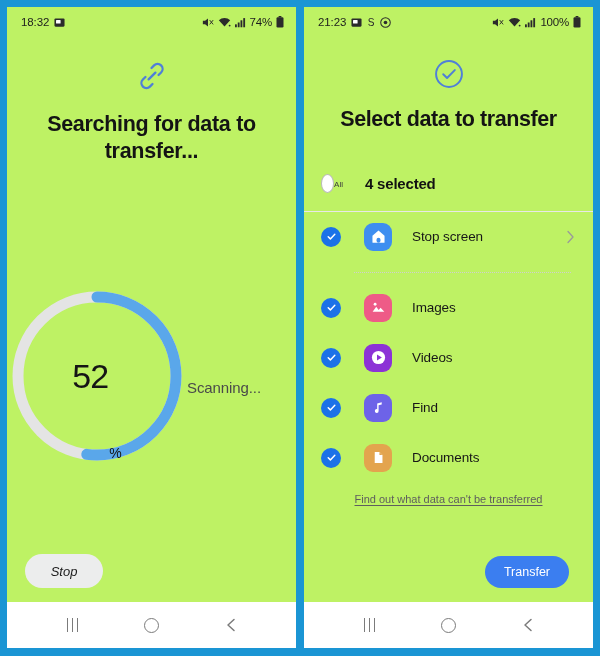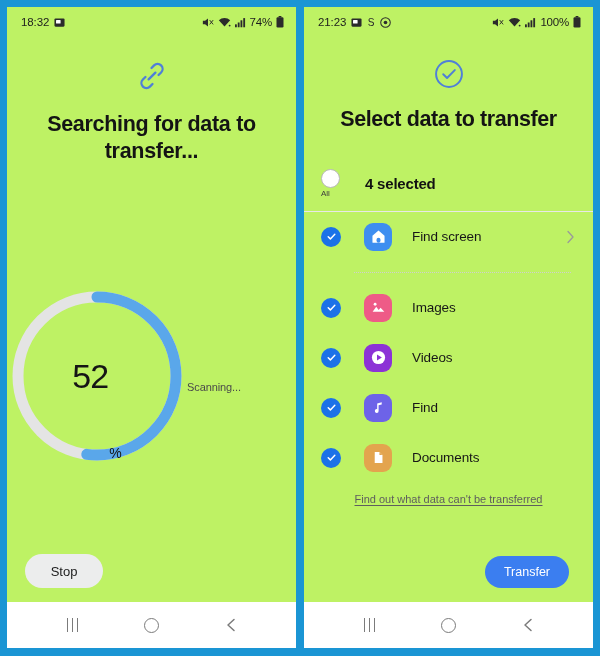--- a/index.html
+++ b/index.html
@@ -89,39 +89,40 @@
   .ring { position: relative; width: 180px; height: 180px; }
   .ring svg { display:block; transform: rotate(-90deg); }
   .ring-label {
     position: absolute; inset: 0;
     display: flex; align-items: center; justify-content: center;
   }
   .pct-num { font-size: 34px; color: #151515; letter-spacing: -1px; font-weight: 400; }
   .pct-sym { font-size: 14px; color: #151515; align-self: flex-end; padding-bottom: 5px; margin-left: 1px; }
   .scanning {
     margin-top: 22px;
-    font-size: 11px;
+    font-size: 15px;
     color: #4a4a4a;
     letter-spacing: -0.1px;
   }
   .lp-actions {
     flex: 0 0 auto;
     padding: 0 0 14px 18px;
   }
   .stop-btn {
     display: inline-flex; align-items:center; justify-content:center;
     min-width: 78px; height: 34px;
     padding: 0 20px;
     border: none;
     border-radius: 19px;
     background: #eceded;
     color: #1b1b1b;
     font-size: 13px;
     font-family: "Liberation Sans", sans-serif;
     cursor: pointer;
+    font-style: italic;
   }
 
   
   .rp-top { padding-top: 22px; text-align: center; }
   .check-icon { display:block; margin: 0 auto 14px; }
   .rp-title {
     font-size: 21.5px;
     font-weight: 700;
     color: #141414;
     letter-spacing: -0.4px;
@@ -132,21 +133,21 @@
     padding: 0 0 0 0;
     margin-top: 28px;
     min-height: 0;
   }
   .all-row {
     display: flex; align-items: center;
     padding: 0 20px 0 17px;
     height: 46px;
   }
   .all-check {
-    width: 22px; display:flex; flex-direction: column; 
+    width: 22px; display:flex; align-items:center;
     margin-right: 22px;
   }
   .circle-empty {
     width: 19px; height: 19px; border-radius: 50%;
     border: 1.6px solid #b9b9b9; background: #fff;
   }
   .all-lbl { font-size: 8px; color: #3c3c3c; margin-top: 2px; line-height: 1; }
   .sel-count { font-size: 15px; font-weight: 700; color: #121212; letter-spacing: -0.2px; }
 
   .hr-solid { height: 1px; background: #e8e8e8; margin: 4px 0 0; }
@@ -385,21 +386,21 @@
             <svg width="11" height="11" viewBox="0 0 12 12">
                 <path d="M2.4 6.2 4.8 8.6 9.6 3.6" fill="none" stroke="#fff" stroke-width="1.6" stroke-linecap="round" stroke-linejoin="round"></path>
               </svg>
           </span>
           <span class="app-ico" style="background:#3e8ef0">
             <svg width="17" height="17" viewBox="0 0 18 18">
                 <path d="M9 2.6 2.6 8.1V15a.7.7 0 0 0 .7.7h11.4a.7.7 0 0 0 .7-.7V8.1z" fill="#fff"></path>
                 <rect x="6.9" y="10.4" width="4.2" height="5.3" rx="2.1" fill="#3e8ef0"></rect>
               </svg>
           </span>
-          <span class="row-label">Find screen</span>
+          <span class="row-label">Stop screen</span>
           <span class="row-chev">
             <svg width="9" height="14" viewBox="0 0 9 14">
                 <path d="M2 1.5 7 7l-5 5.5" fill="none" stroke="#9a9a9a" stroke-width="1.3" stroke-linecap="round" stroke-linejoin="round"></path>
               </svg>
           </span>
         </div>
 
         <div class="hr-dotted"></div>
 
         <div class="row">

